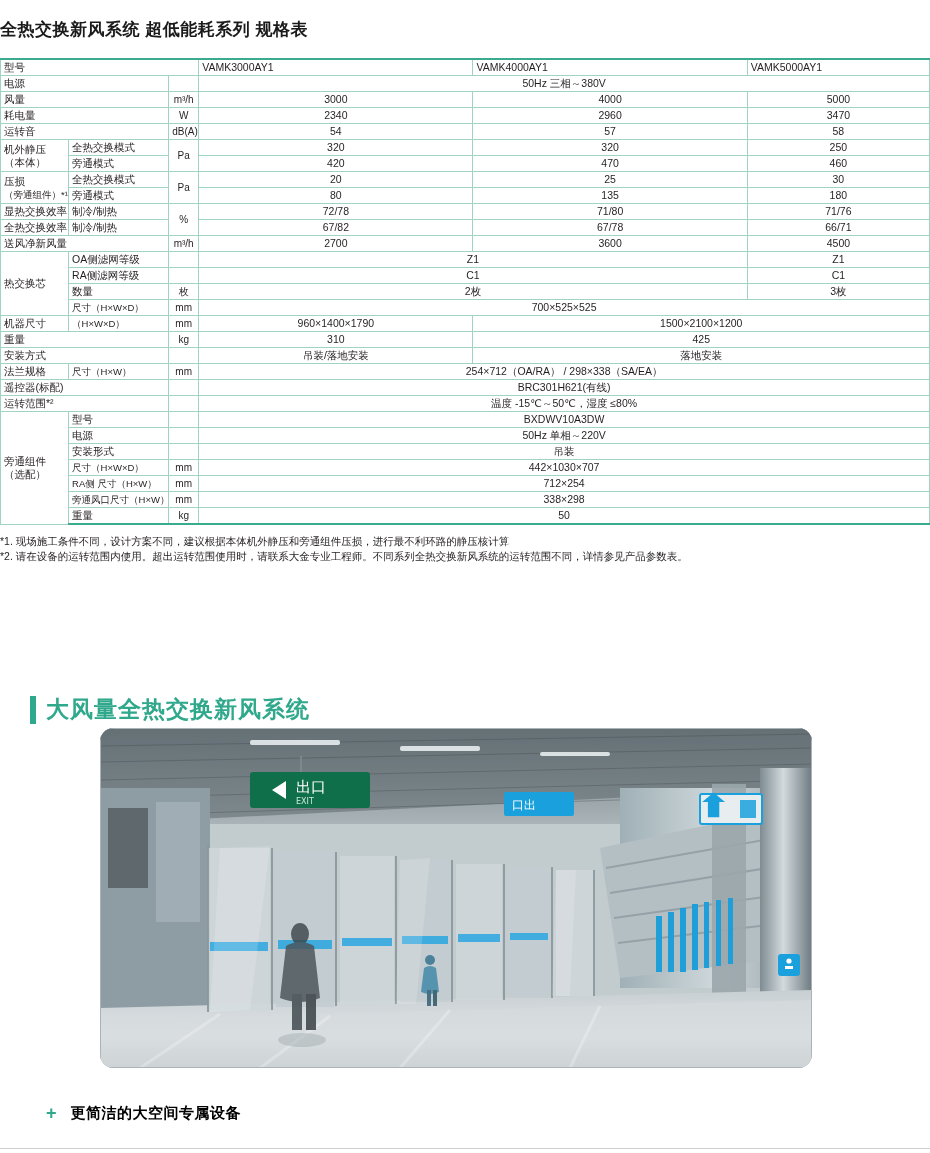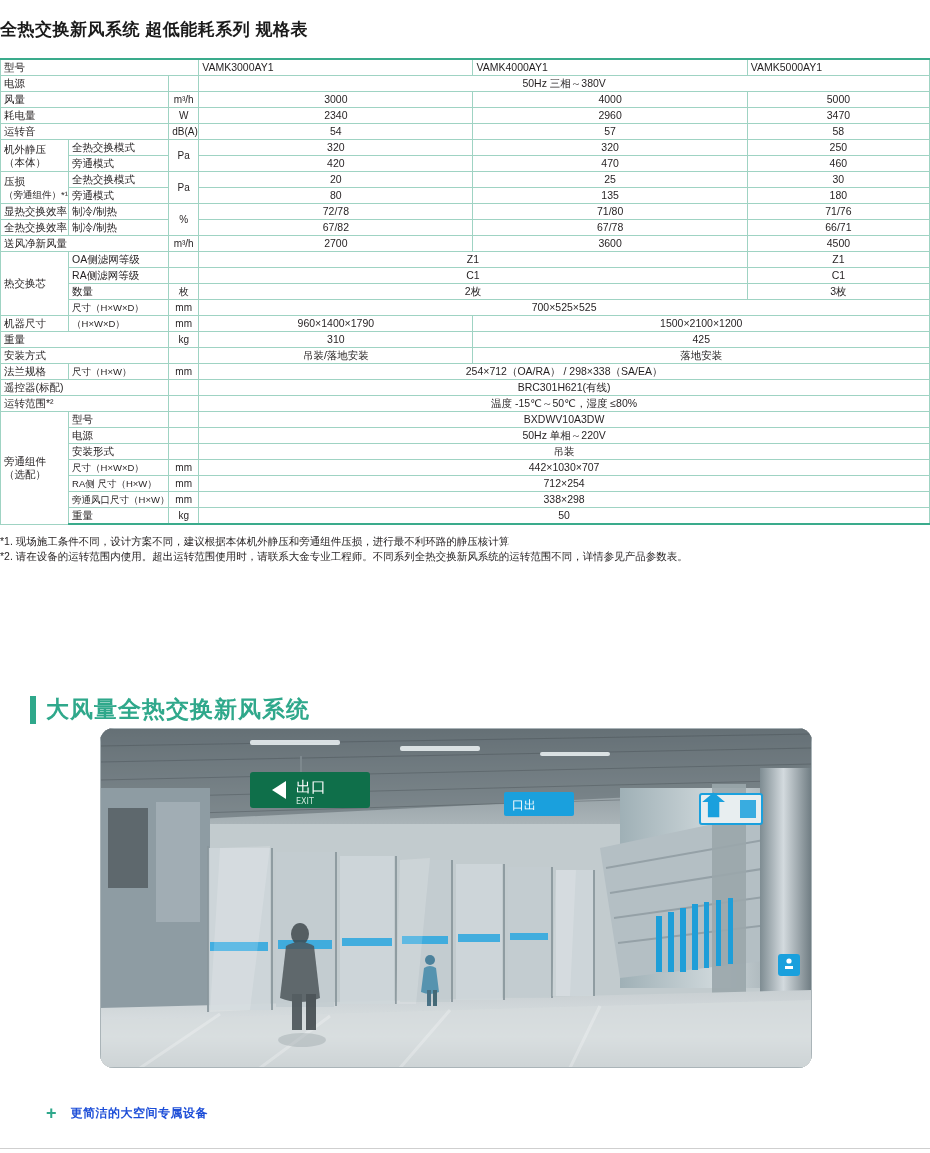--- a/index.html
+++ b/index.html
@@ -121,23 +121,23 @@
     display: flex;
     align-items: center;
   }
   .caption .plus {
     color: #2fa88b;
     font-size: 18px;
     font-weight: bold;
     margin-right: 14px;
   }
   .caption .ctext {
-    font-size: 12px;
+    font-size: 15px;
     font-weight: bold;
-    color: #1d4ed8;
+    color: #000000;
     letter-spacing: 0.5px;
   }
   .footer-rule {
     position: absolute;
     left: 0;
     top: 1148px;
     width: 930px;
     height: 1px;
     background: #cfcfcf;
   }

